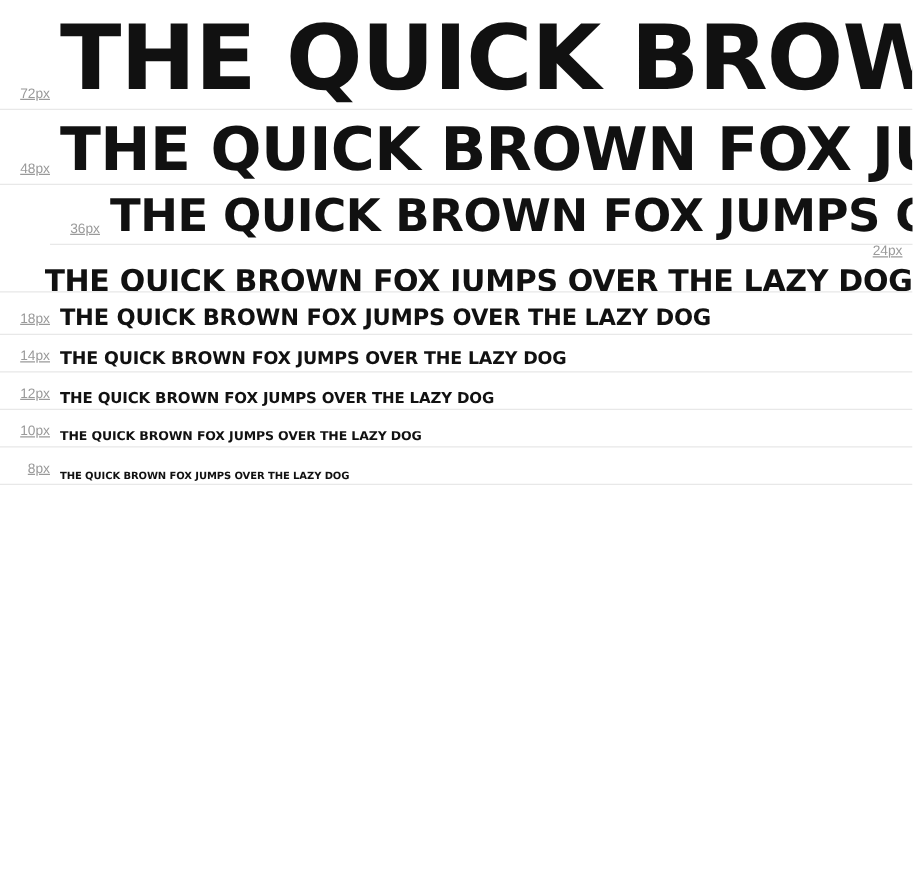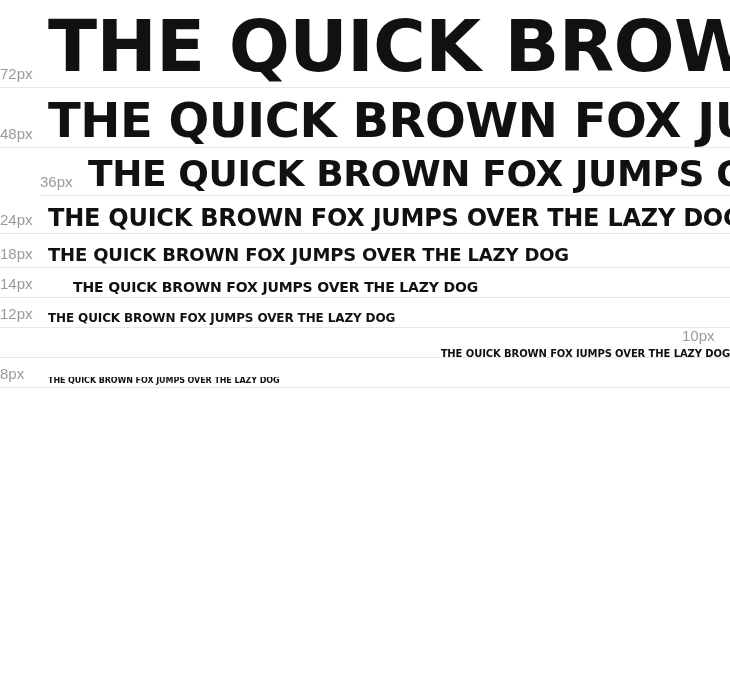--- a/index.html
+++ b/index.html
@@ -23,27 +23,29 @@
     display: flex;
     align-items: flex-end;
     overflow: hidden;
     width: 730px;
     box-sizing: border-box;
   }
   .size-label {
     width: 48px;
     min-width: 48px;
     color: #9a9a9a;
-    font-size: 15px;
+    font-size: 11px;
     font-family: "Liberation Sans", sans-serif;
+    text-align: right;
     padding-right: 8px;
     box-sizing: border-box;
     line-height: 1;
     padding-bottom: 6px;
     user-select: none;
+    text-decoration: underline;
   }
   .sample {
     flex: 1 1 auto;
     white-space: nowrap;
     overflow: hidden;
     color: #111111;
     font-family: "DejaVu Sans", sans-serif;
     font-weight: bold;
     letter-spacing: -0.01em;
     line-height: 1.05;
@@ -51,29 +53,29 @@
     
     -webkit-text-stroke: 0px transparent;
   }
   
   .r0 { height: 88px; }
   .r0 .sample { font-size: 72px; }
   .r1 { height: 60px; }
   .r1 .sample { font-size: 48px; }
   .r2 { height: 48px; margin-left: 40px; }
   .r2 .sample { font-size: 36px; }
-  .r3 { height: 38px; }
+  .r3 { height: 38px; flex-direction: column; }
   .r3 .sample { font-size: 24px; }
   .r4 { height: 34px; }
   .r4 .sample { font-size: 18px; }
-  .r5 { height: 30px; gap: 25px; }
+  .r5 { height: 30px; }
   .r5 .sample { font-size: 14px; }
   .r6 { height: 30px; }
   .r6 .sample { font-size: 12px; }
-  .r7 { height: 30px; flex-direction: column; }
+  .r7 { height: 30px; }
   .r7 .sample { font-size: 10px; }
   .r8 { height: 30px; }
   .r8 .sample { font-size: 8px; }
 
   .spacer {
     width: 730px;
     height: 270px;
     background: #ffffff;
   }
 </style>

